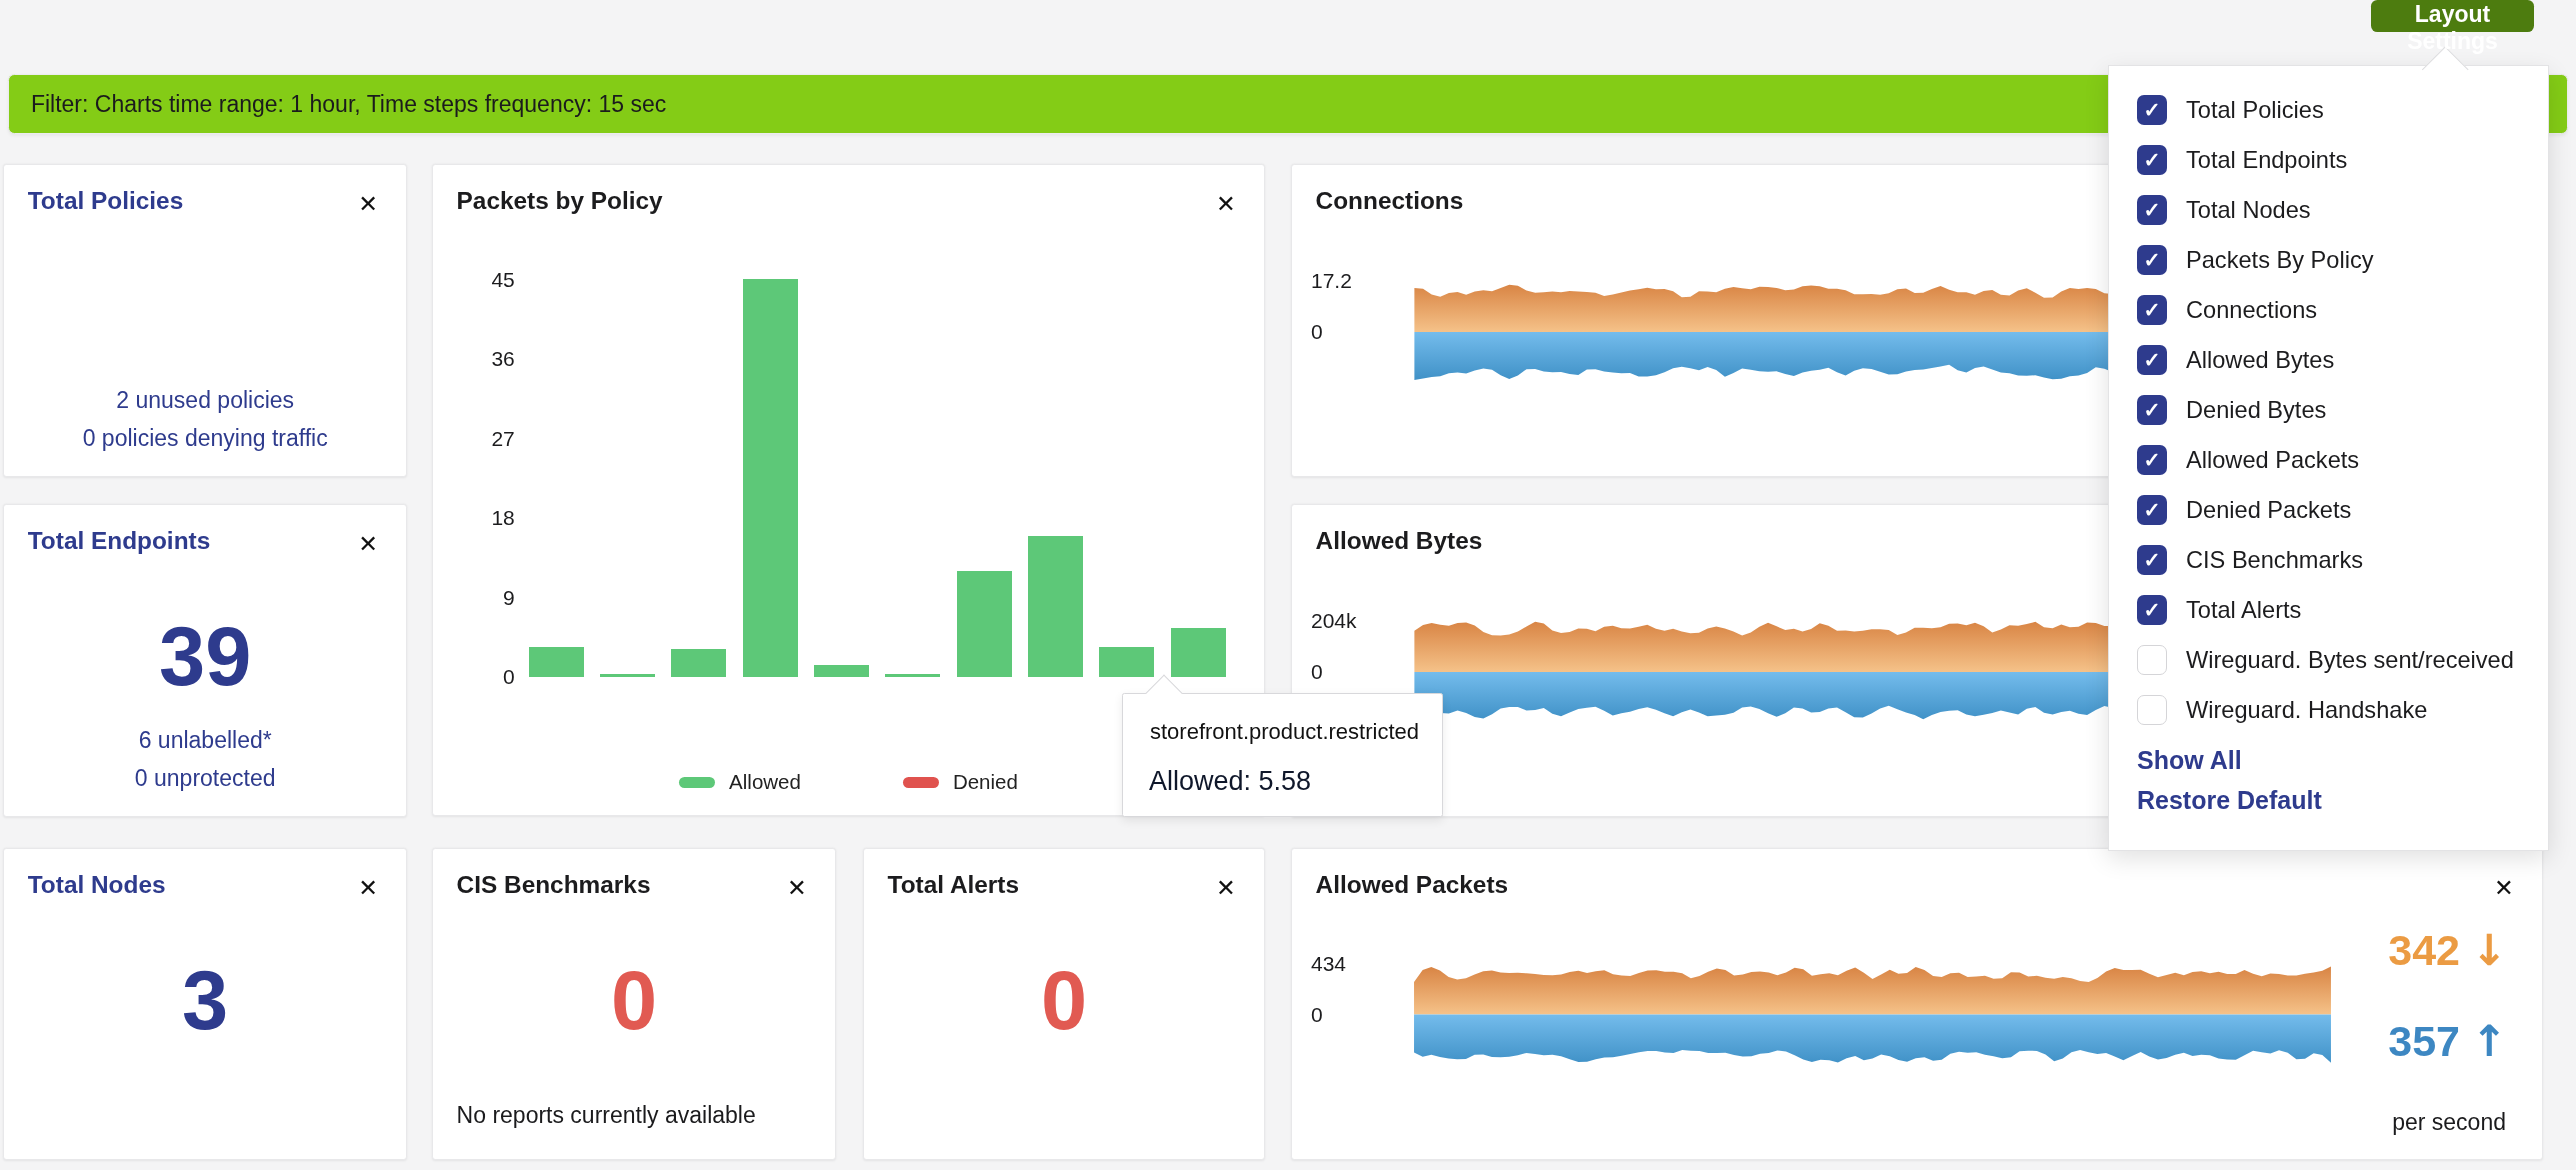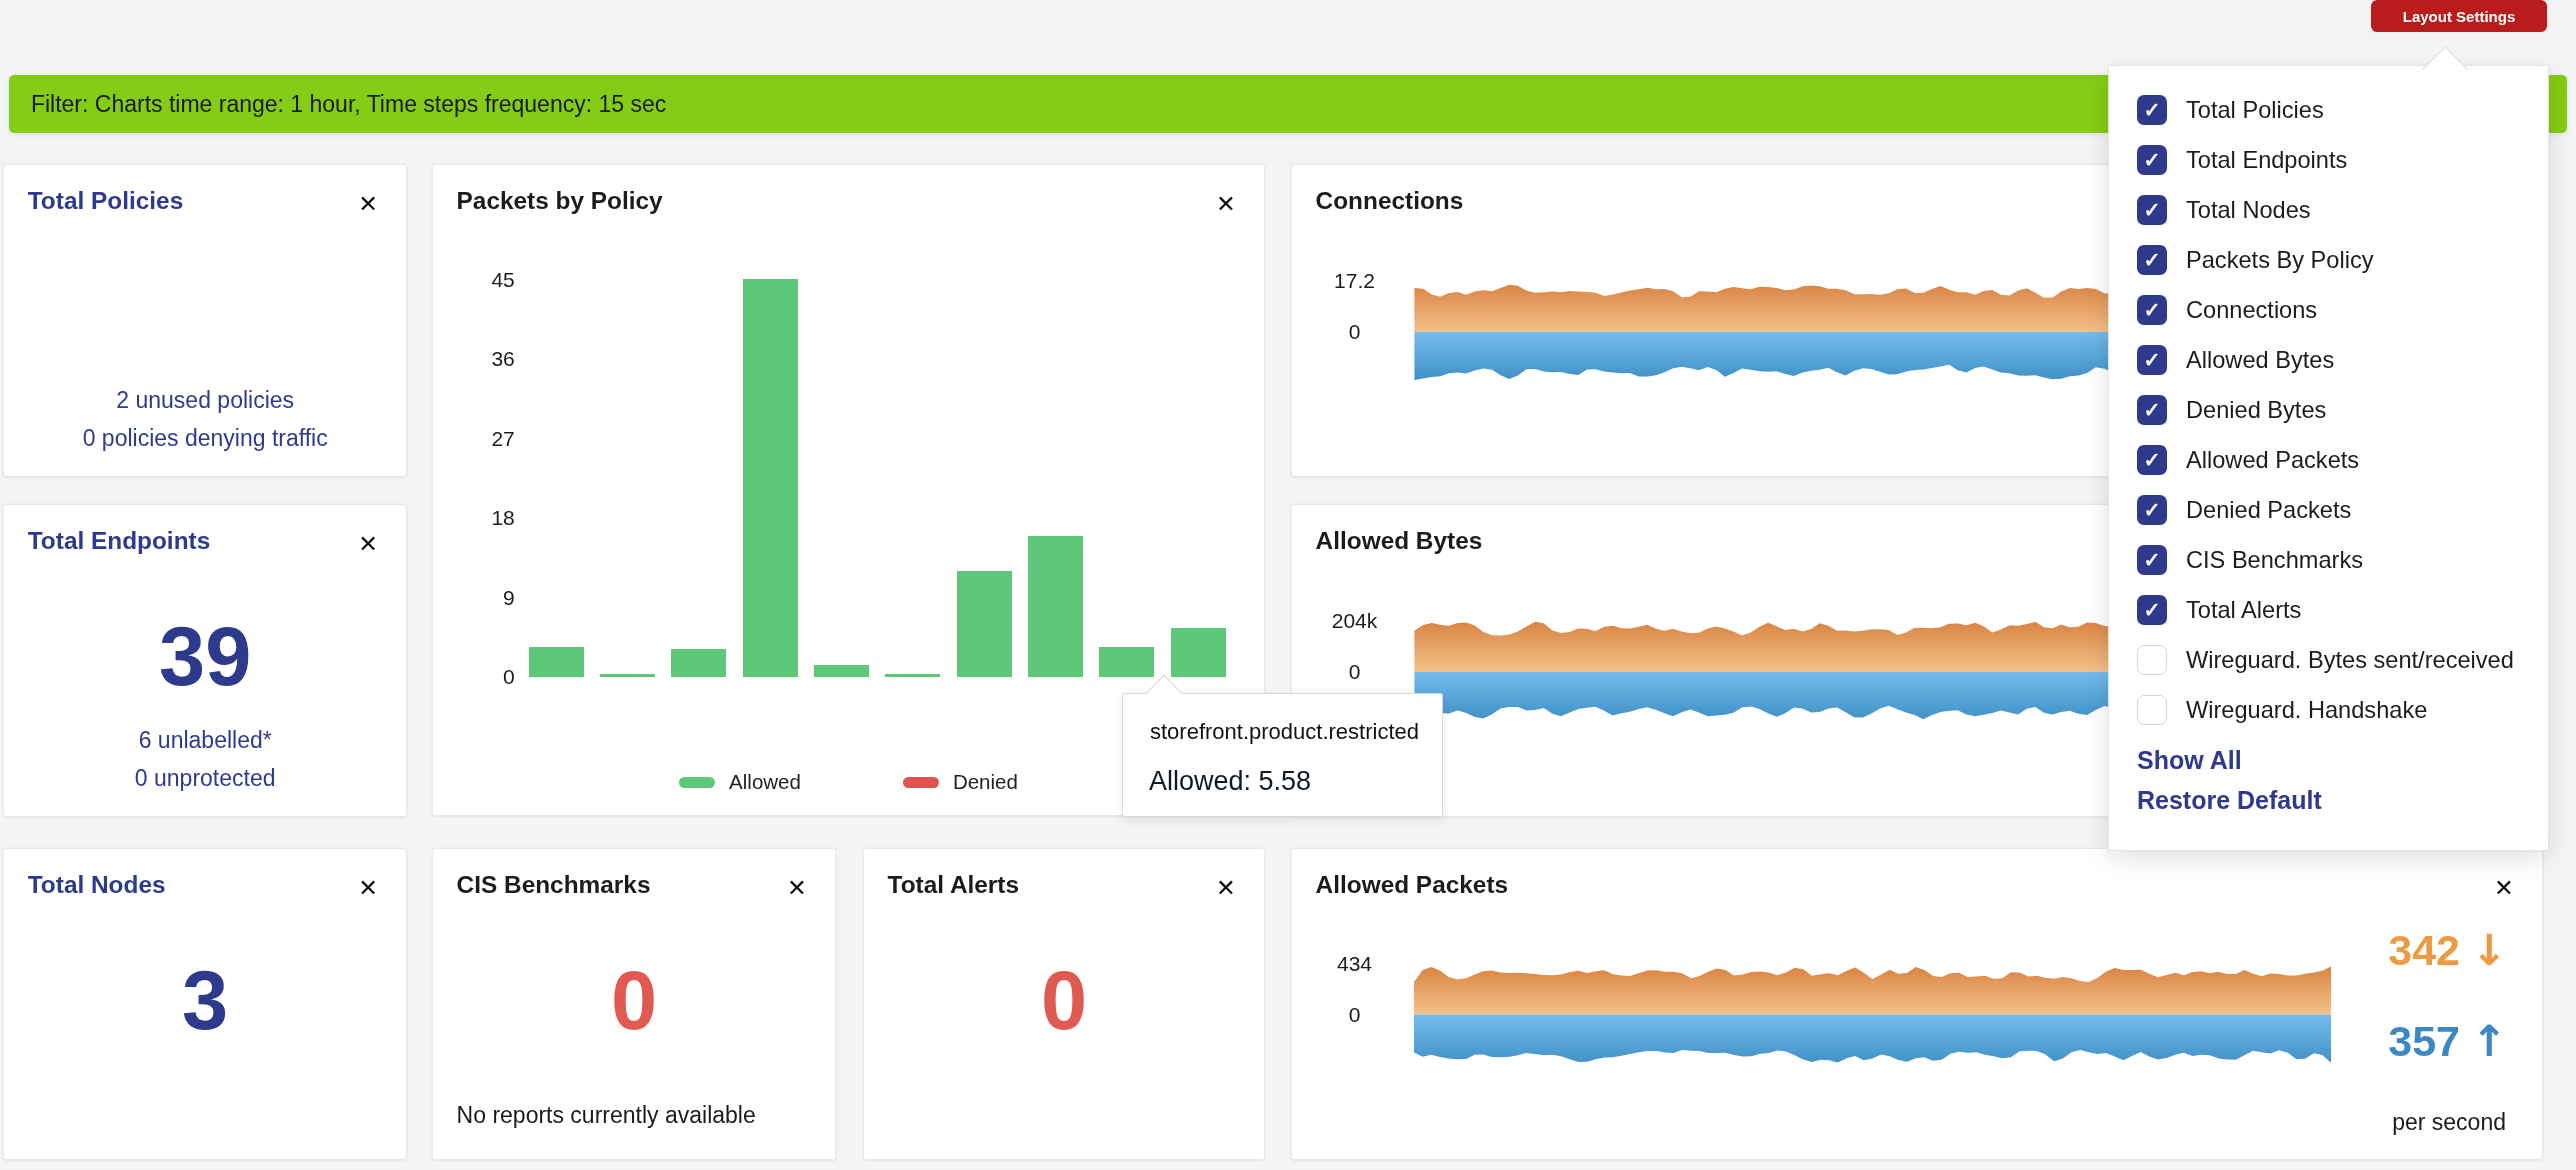--- a/index.html
+++ b/index.html
@@ -4,23 +4,23 @@
 <style>
   html,body{margin:0;padding:0;}
   body{
     width:2576px;height:1171px;position:relative;overflow:hidden;
     background:#f4f4f5;
     font-family:"Liberation Sans", sans-serif;
     color:#1c1c1e;
   }
   
   .layout-btn{
-    position:absolute;left:2371px;top:0;width:176px;height:32px;
-    background:#b91c1c;color:#fff;border:none;border-radius:6.3px;
-    font-family:"Liberation Sans",sans-serif;font-size:15px;font-weight:700;
+    position:absolute;left:2371px;top:0;width:163px;height:32px;
+    background:#4d7c0f;color:#fff;border:none;border-radius:6.3px;
+    font-family:"Liberation Sans",sans-serif;font-size:23px;font-weight:700;
     z-index:60;cursor:pointer;
   }
   .filter-bar{
     position:absolute;left:7.9px;top:74px;width:2560px;height:60px;
     background:#84cc16;border:0.8px solid #ececee;border-radius:6.3px;
     box-shadow:0 1.6px 3.2px rgba(0,0,0,.05);box-sizing:border-box;
   }
   .filter-bar span{
     position:absolute;left:22px;top:0;line-height:58px;font-size:23px;color:#1b1b1d;
   }
@@ -45,21 +45,21 @@
   .card-note{position:absolute;left:23.6px;bottom:30px;font-size:23px;color:#1b1b1d;}
   
   #pbp-yticks span{position:absolute;left:15.8px;width:66px;text-align:right;font-size:21px;color:#1c1c1e;height:25px;line-height:25px;}
   #pbp-bars{position:absolute;left:88px;top:0;width:713px;height:512px;}
   #pbp-bars div{position:absolute;bottom:0;}
   #pbp-legend{position:absolute;left:0;right:0;top:605px;display:flex;justify-content:center;gap:102px;}
   .legend-item{display:flex;align-items:center;gap:14px;}
   .legend-swatch{width:36px;height:11px;border-radius:5.5px;}
   .legend-label{font-size:20.5px;color:#222;}
   
-  .ytick{position:absolute;width:87px;text-align:center;font-size:21px;color:#1c1c1e;height:25px;line-height:25px;left:19px;}
+  .ytick{position:absolute;width:87px;text-align:left;font-size:21px;color:#1c1c1e;height:25px;line-height:25px;left:19px;}
   .stream-svg{position:absolute;left:121px;top:79px;}
   .ap-stat{position:absolute;right:35px;font-size:43px;font-weight:700;display:flex;gap:11px;align-items:center;}
   .ap-orange{color:#eb9b43;top:76px;}
   .ap-blue{color:#3d87c2;top:167px;}
   .ap-unit{position:absolute;right:36px;top:260px;font-size:23px;color:#1b1b1d;}
   .arrow-glyph{font-family:"DejaVu Sans",sans-serif;font-weight:700;}
   
   .dropdown{
     position:absolute;left:2108px;top:65px;width:441px;height:786px;
     background:#fff;border:0.8px solid #e3e3e5;box-sizing:border-box;

